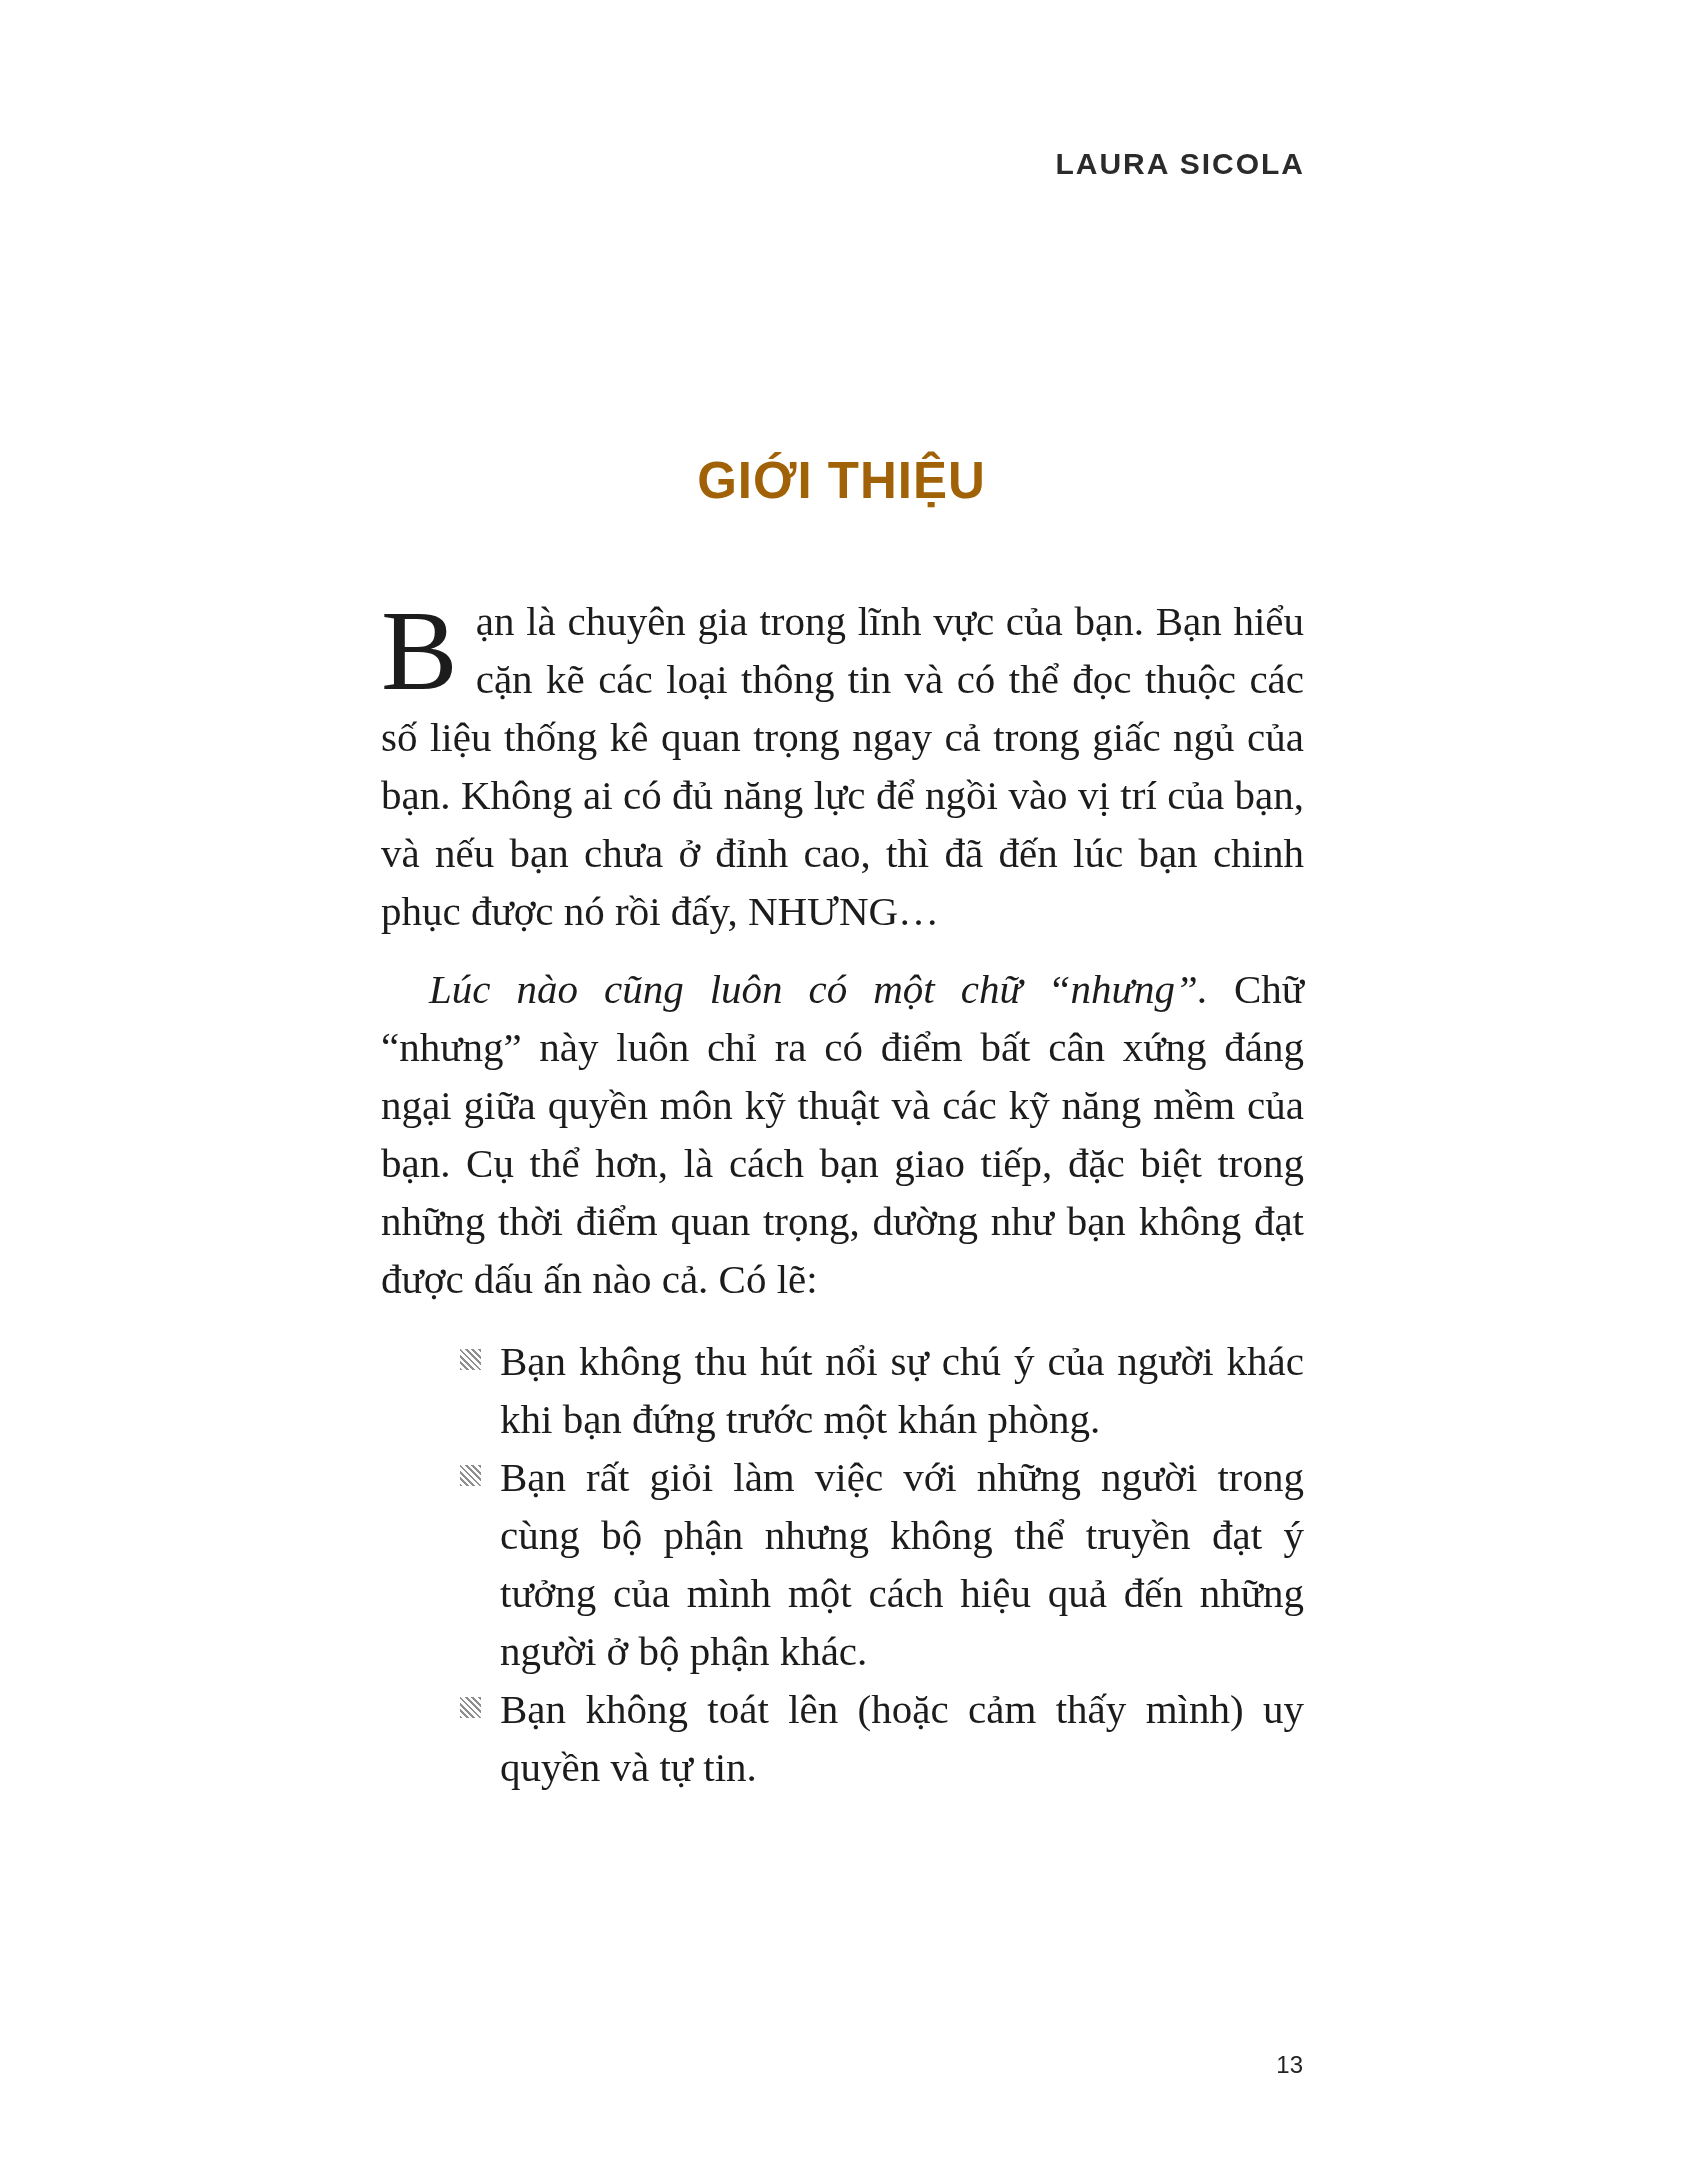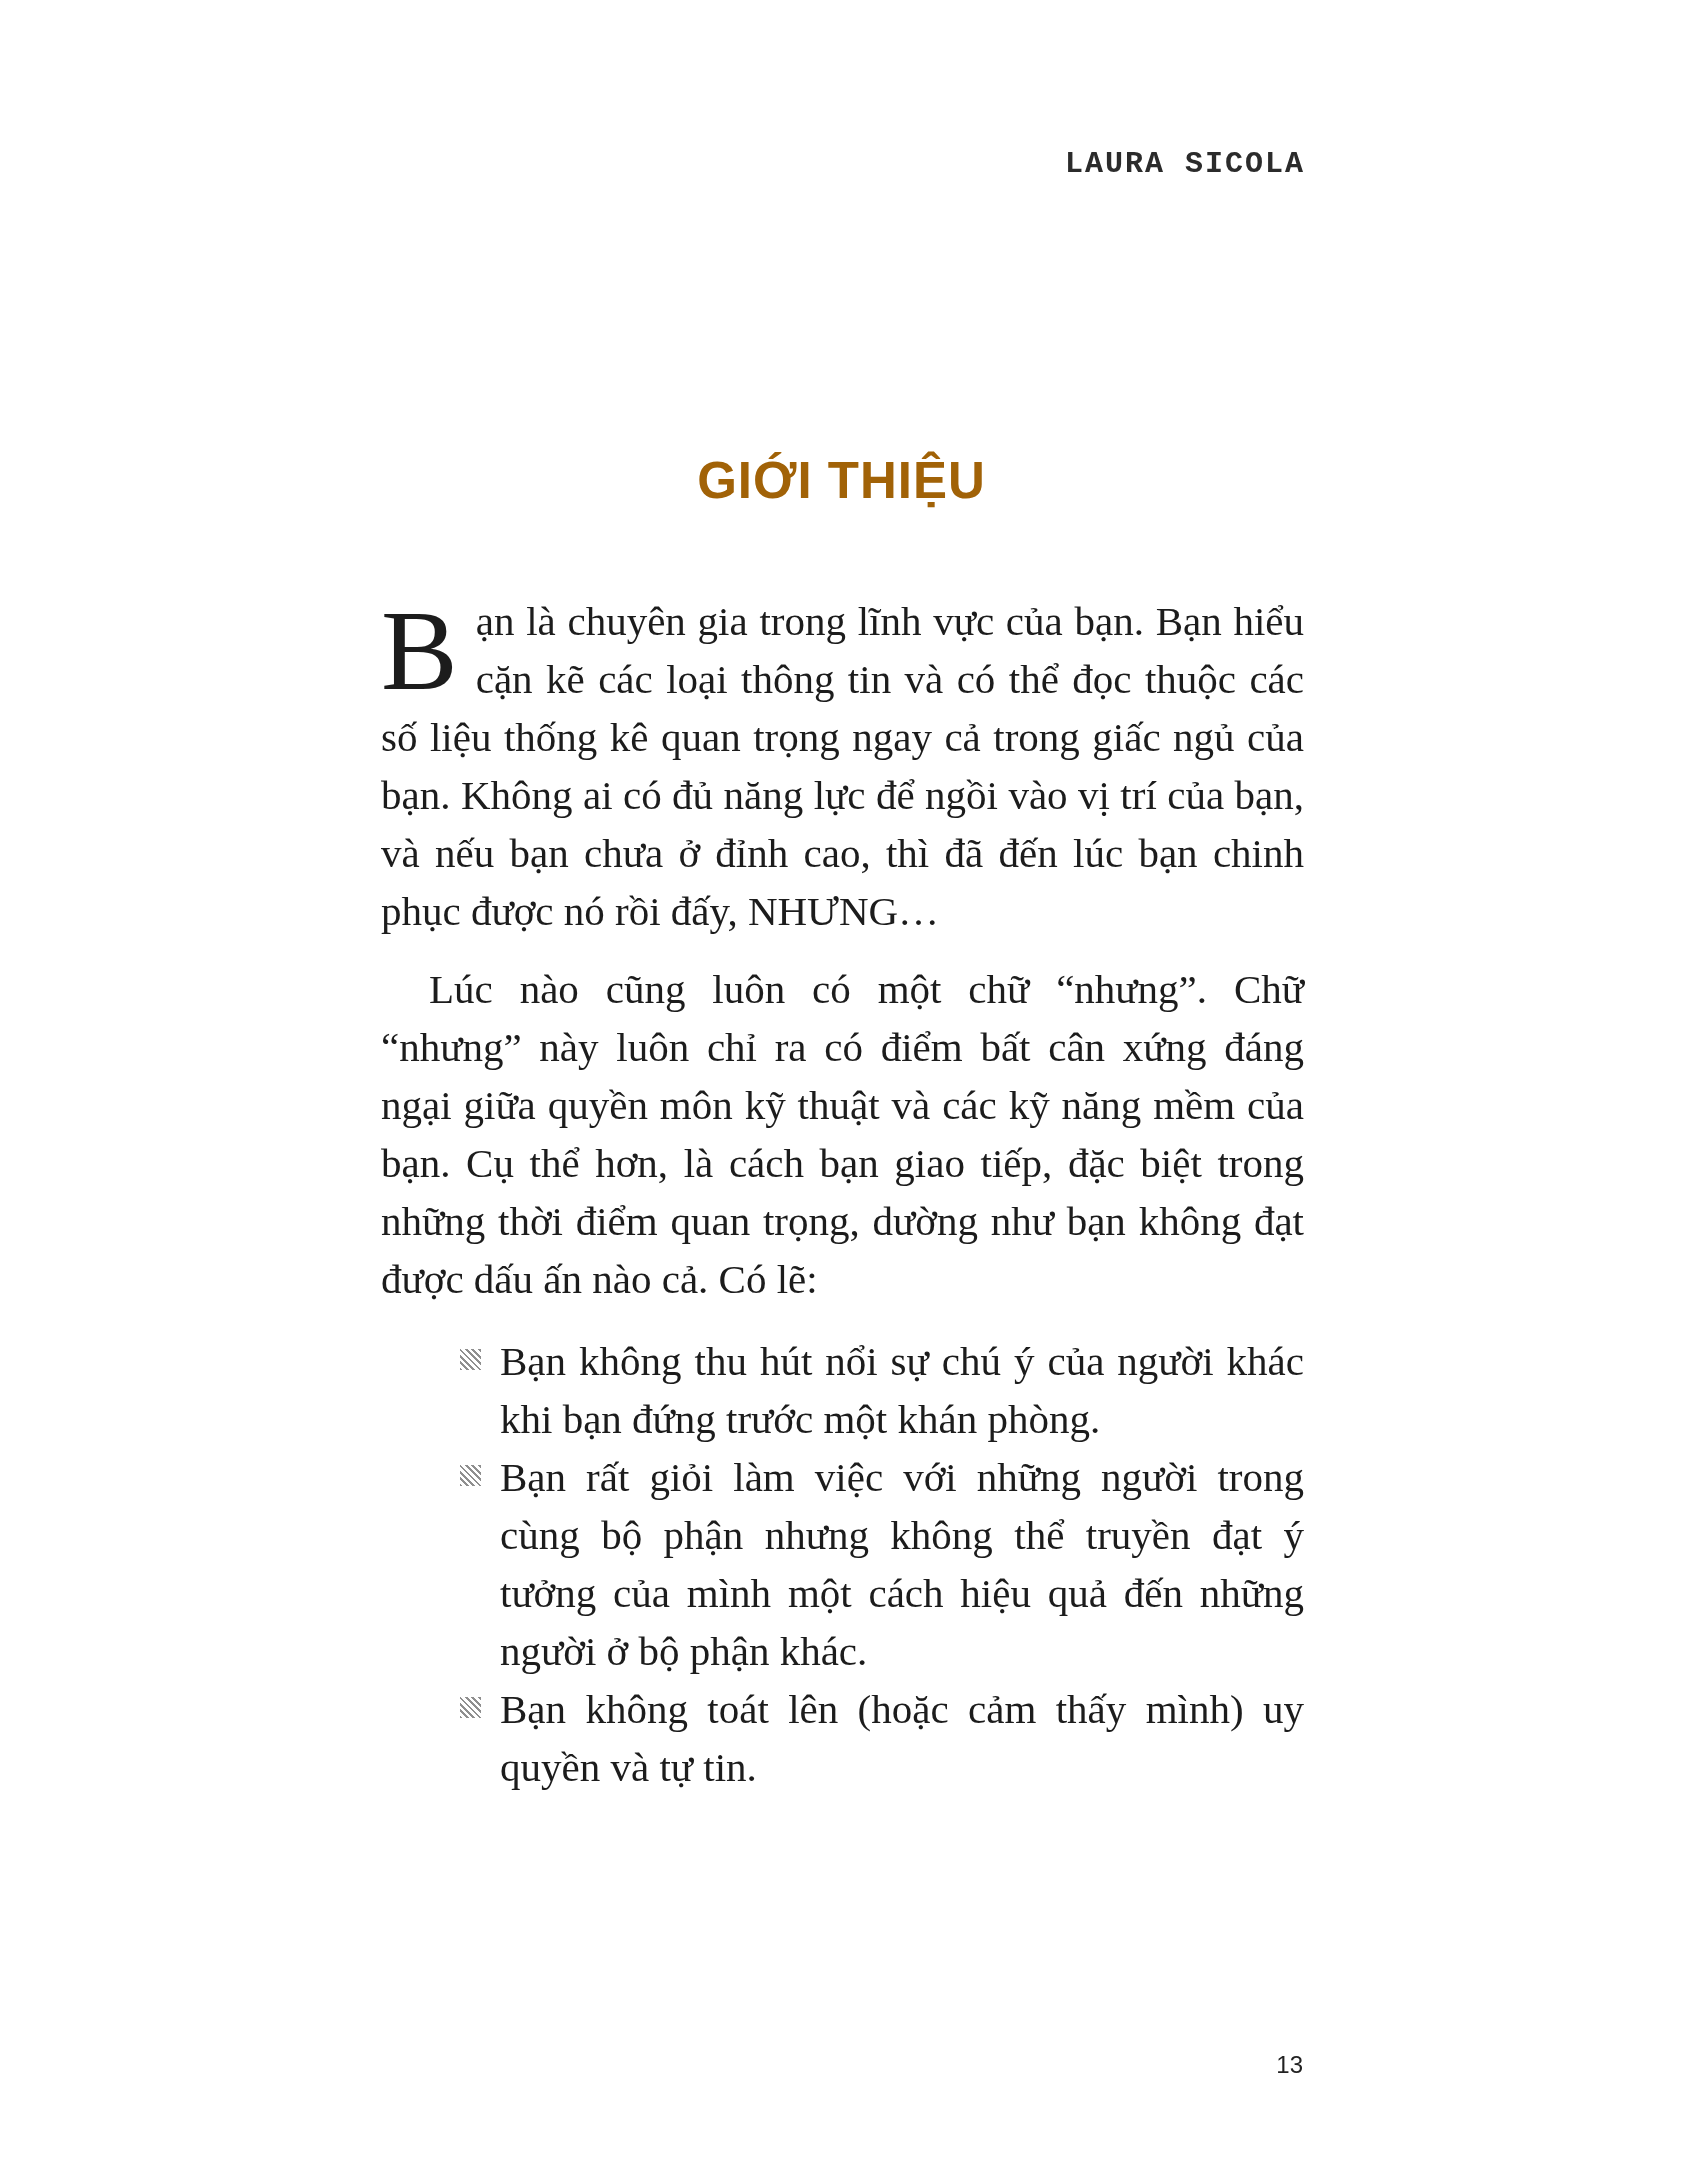--- a/index.html
+++ b/index.html
@@ -14,21 +14,21 @@
     height: 2178px;
     background: #ffffff;
     overflow: hidden;
     font-family: "Liberation Serif", "DejaVu Serif", serif;
     color: #1c1c1c;
   }
   .running-header {
     position: absolute;
     top: 147px;
     right: 378px;
-    font-family: Liberation Mono, monospace;
+    font-family: Liberation Sans, sans-serif;
     font-size: 30px;
     font-weight: 700;
     letter-spacing: 2px;
     color: #2b2b2b;
   }
   .chapter-title {
     position: absolute;
     top: 451px;
     left: 0;
     width: 100%;
@@ -57,20 +57,21 @@
     float: left;
     font-size: 115px;
     line-height: 101px;
     margin: 8px 18px 0 0;
     color: #1c1c1c;
   }
   .para-indent {
     text-indent: 48px;
   }
   .lead-italic {
+    font-style: italic;
     margin-top: 44px;
   }
   .bullet-list {
     list-style: none;
     margin: 24px 0 12px 0;
     padding: 0 0 0 79px;
   }
   .bullet-item {
     position: relative;
     padding-left: 40px;

